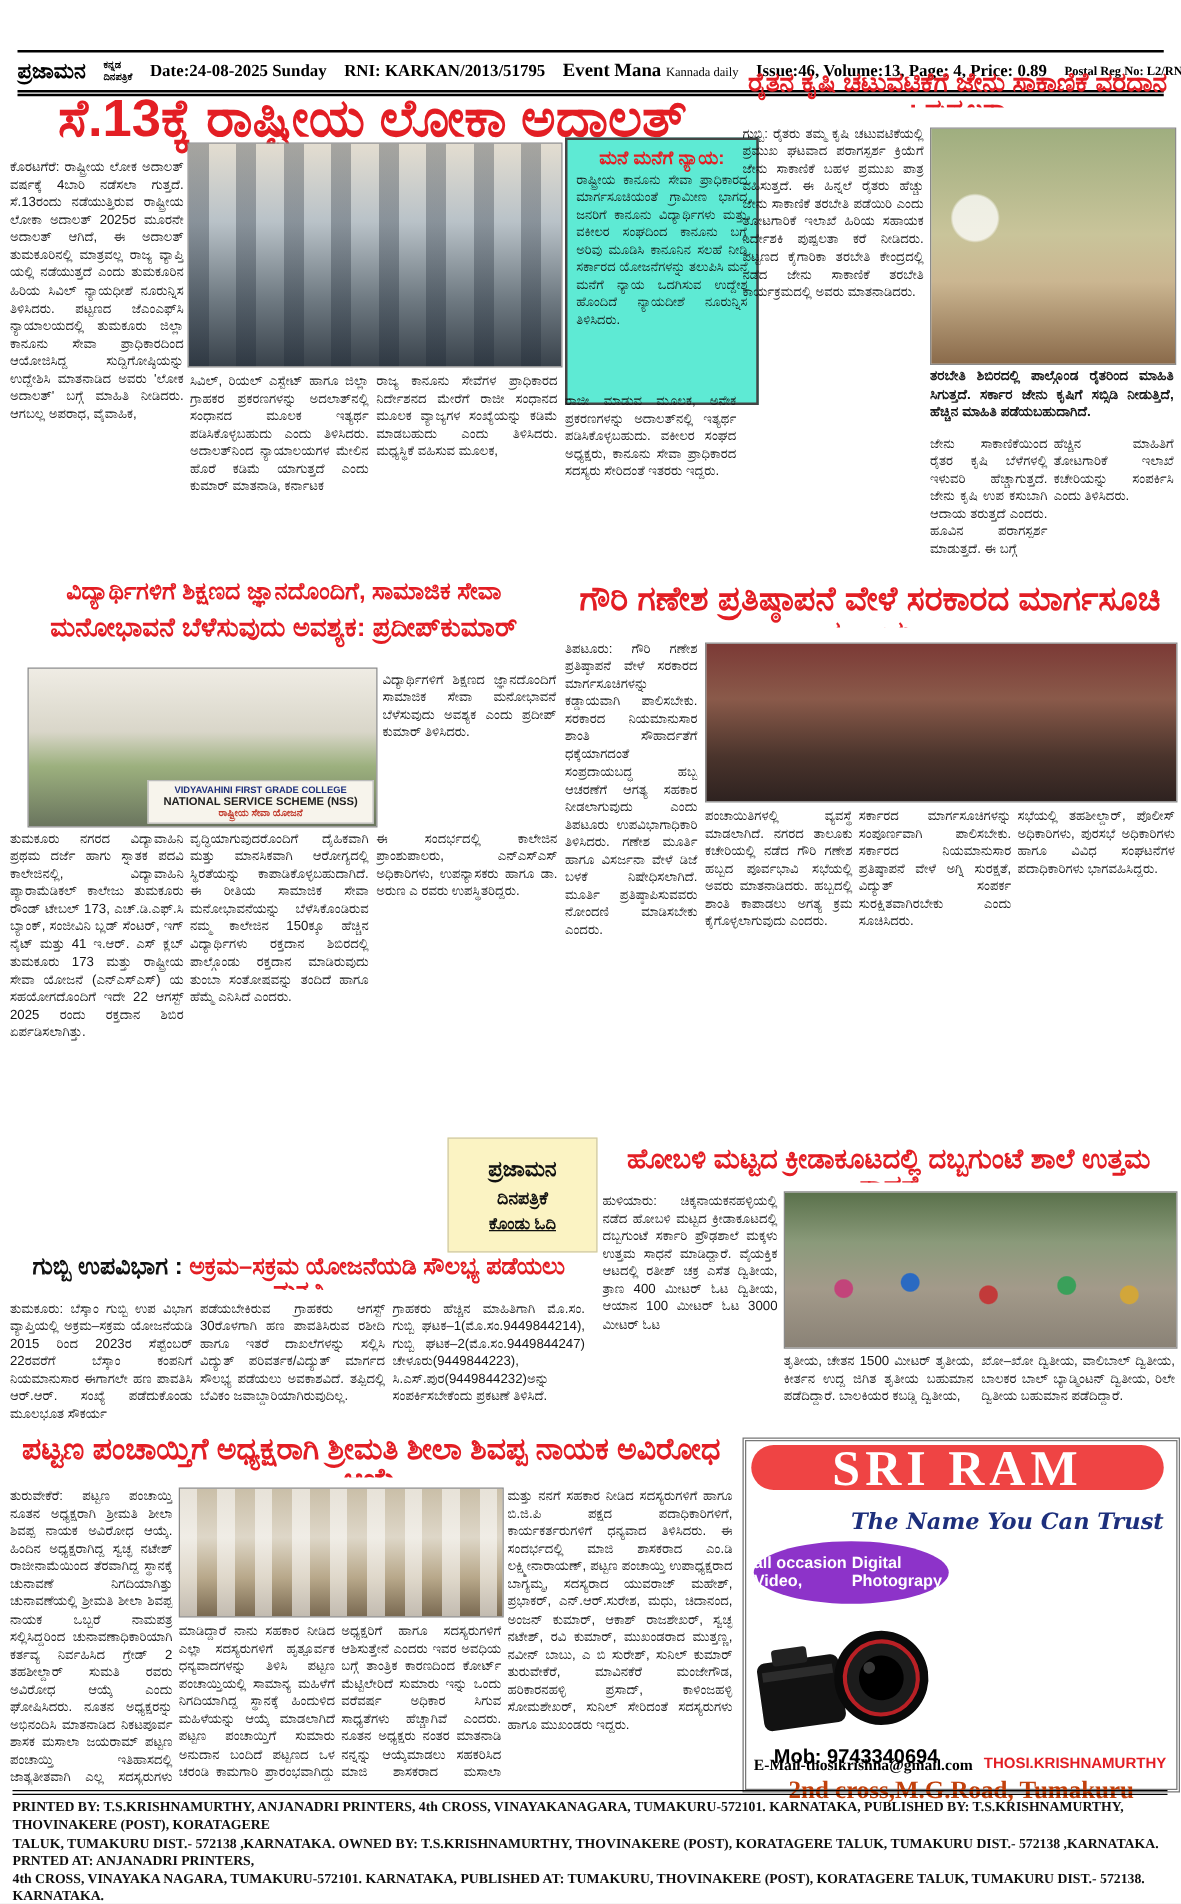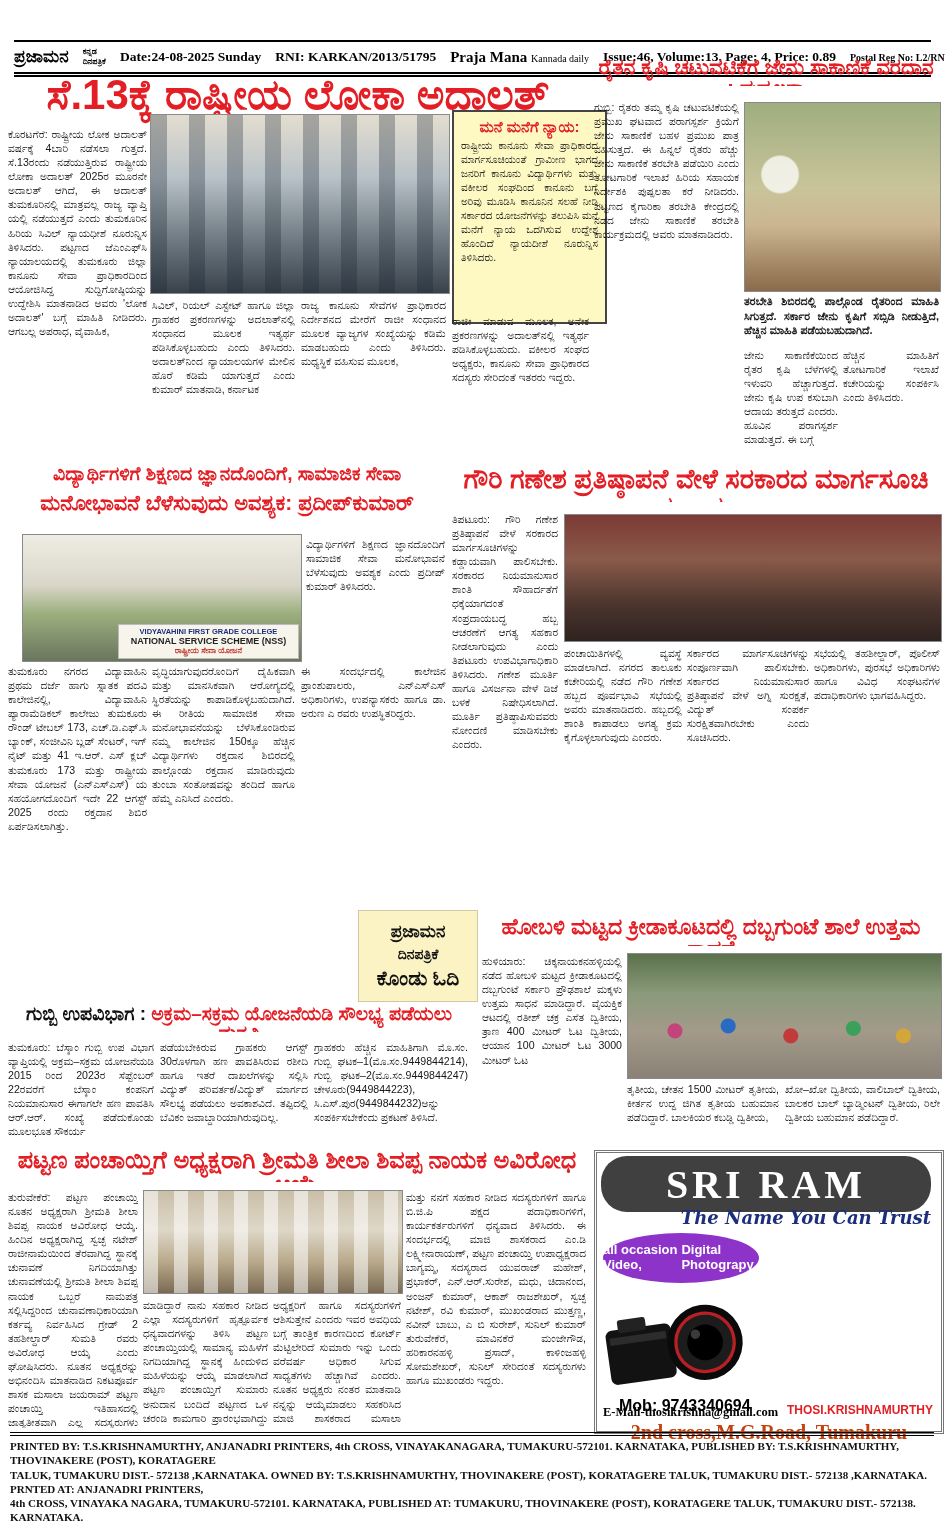--- a/index.html
+++ b/index.html
@@ -39,30 +39,30 @@
       linear-gradient(180deg,#5a714b 0%,#8a9a7a 32%,#a39a8a 62%,#8a8276 100%);}
   .ph6{background:
       repeating-linear-gradient(90deg,rgba(255,255,255,.55) 0 14px,rgba(0,0,0,0) 14px 30px),
       linear-gradient(180deg,#cabfa8 0%,#ded7c8 38%,#b8a88a 70%,#7a6a52 100%);}
   .nss-banner{position:absolute;left:34%;bottom:2px;width:64%;background:#f7f4ec;
      border:1px solid #bbb;text-align:center;padding:2px 1px;}
   .nss-banner .b1{font-size:7.5px;font-weight:bold;color:#1d2f7c;}
   .nss-banner .b2{font-size:9px;font-weight:bold;color:#222;}
   .nss-banner .b3{font-size:8px;font-weight:bold;color:#c0392b;}
   
-  .hbox{position:absolute;border:2px solid #444;padding:6px 7px;overflow:hidden;background:#fef9c3;}
+  .hbox{position:absolute;border:2px solid #444;padding:6px 7px;overflow:hidden;background:#5eead4;}
   .hbox .htitle{color:#e31e24;font-weight:bold;font-size:15px;text-align:center;margin-bottom:3px;}
   .hbox .hbody{font-size:10.4px;line-height:1.35;text-align:justify;color:#161616;}
   
   .promo{position:absolute;background:#fbf3c3;border:1px solid #cfc9a6;display:flex;flex-direction:column;
      align-items:center;justify-content:center;gap:4px;color:#111;font-weight:bold;text-align:center;}
-  .promo .p1{font-size:17px;} .promo .p2{font-size:14px;} .promo .p3{font-size:20px;}
+  .promo .p1{font-size:17px;} .promo .p2{font-size:14px;} .promo .p3{font-size:13px;text-decoration:underline;}
   
   .ad{position:absolute;left:594px;top:1150px;width:344px;height:278px;border:3px double #777;background:#fff;}
-  .ad-banner{position:absolute;left:4px;top:3px;width:330px;height:56px;background:#404040;border-radius:26px;
+  .ad-banner{position:absolute;left:4px;top:3px;width:330px;height:36px;background:#ef4444;border-radius:26px;
      display:flex;align-items:center;justify-content:center;color:#fff;font-family:"Liberation Serif",serif;
      font-weight:bold;font-size:40px;letter-spacing:4px;}
   .ad-tagline{position:absolute;right:10px;top:54px;color:#1d2f7c;font-family:"DejaVu Serif",serif;
      font-style:italic;font-weight:bold;font-size:18px;}
   .ad-oval{position:absolute;left:6px;top:80px;width:156px;height:50px;background:#8d33c9;border-radius:50%;
      display:flex;flex-direction:row;align-items:center;justify-content:center;color:#fff;font-weight:bold;font-size:13px;line-height:1.15;}
   .ad-services{position:absolute;left:176px;top:80px;width:164px;}
   .ad-services div{color:#f07a1e;font-weight:800;font-size:15.5px;line-height:1.45;white-space:nowrap;}
   .ad-cam{position:absolute;left:2px;top:134px;width:160px;height:100px;}
   .ad-mob{position:absolute;left:22px;top:244px;font-family:Liberation Sans, sans-serif;font-weight:bold;font-size:16px;color:#000;}
@@ -77,21 +77,21 @@
 </head>
 <body>
 
 <div class="page">
 
   <div class="masthead">
     <span class="mh-logo">ಪ್ರಜಾಮನ</span>
     <span class="mh-logo-sub">ಕನ್ನಡ ದಿನಪತ್ರಿಕೆ</span>
     <span class="mh-item">Date:24-08-2025 Sunday</span>
     <span class="mh-item">RNI: KARKAN/2013/51795</span>
-    <span class="mh-paper"><span>Praja Mana</span> <small>Kannada daily</small></span>
+    <span class="mh-paper"><span>Event Mana</span> <small>Kannada daily</small></span>
     <span class="mh-item">Issue:46, Volume:13, Page: 4, Price: 0.89</span>
     <span class="mh-small">Postal Reg No: L2/RNP-1244/TMR/2023-25</span>
 
   </div>
 
   <div class="hl" style="left:8px;top:74px;width:580px;height:52px;font-size:42px;">ಸೆ.13ಕ್ಕೆ ರಾಷ್ಟ್ರೀಯ ಲೋಕಾ ಅದಾಲತ್</div>
   <div class="photo ph1" style="left:150px;top:114px;width:298px;height:178px;"></div>
   <div class="hbox" style="left:452px;top:110px;width:137px;height:198px;">
     <div class="htitle">ಮನೆ ಮನೆಗೆ ನ್ಯಾಯ:</div>
     <div class="hbody">ರಾಷ್ಟ್ರೀಯ ಕಾನೂನು ಸೇವಾ ಪ್ರಾಧಿಕಾರದ ಮಾರ್ಗಸೂಚಿಯಂತೆ ಗ್ರಾಮೀಣ ಭಾಗದ ಜನರಿಗೆ ಕಾನೂನು ವಿದ್ಯಾರ್ಥಿಗಳು ಮತ್ತು ವಕೀಲರ ಸಂಘದಿಂದ ಕಾನೂನು ಬಗ್ಗೆ ಅರಿವು ಮೂಡಿಸಿ ಕಾನೂನಿನ ಸಲಹೆ ನೀಡಿ ಸರ್ಕಾರದ ಯೋಜನೆಗಳನ್ನು ತಲುಪಿಸಿ ಮನೆ ಮನೆಗೆ ನ್ಯಾಯ ಒದಗಿಸುವ ಉದ್ದೇಶ ಹೊಂದಿದೆ ನ್ಯಾಯದೀಶೆ ನೂರುನ್ನಿಸ ತಿಳಿಸಿದರು.</div>

